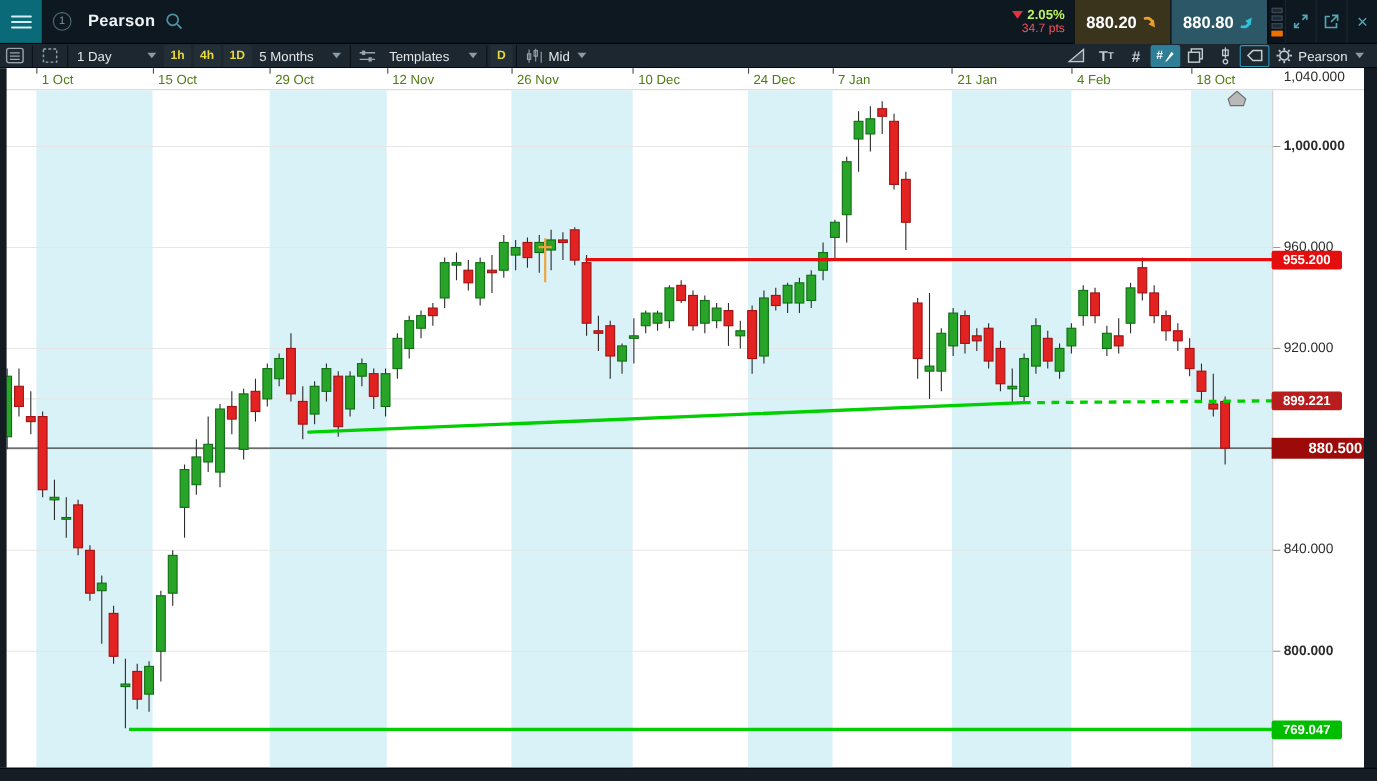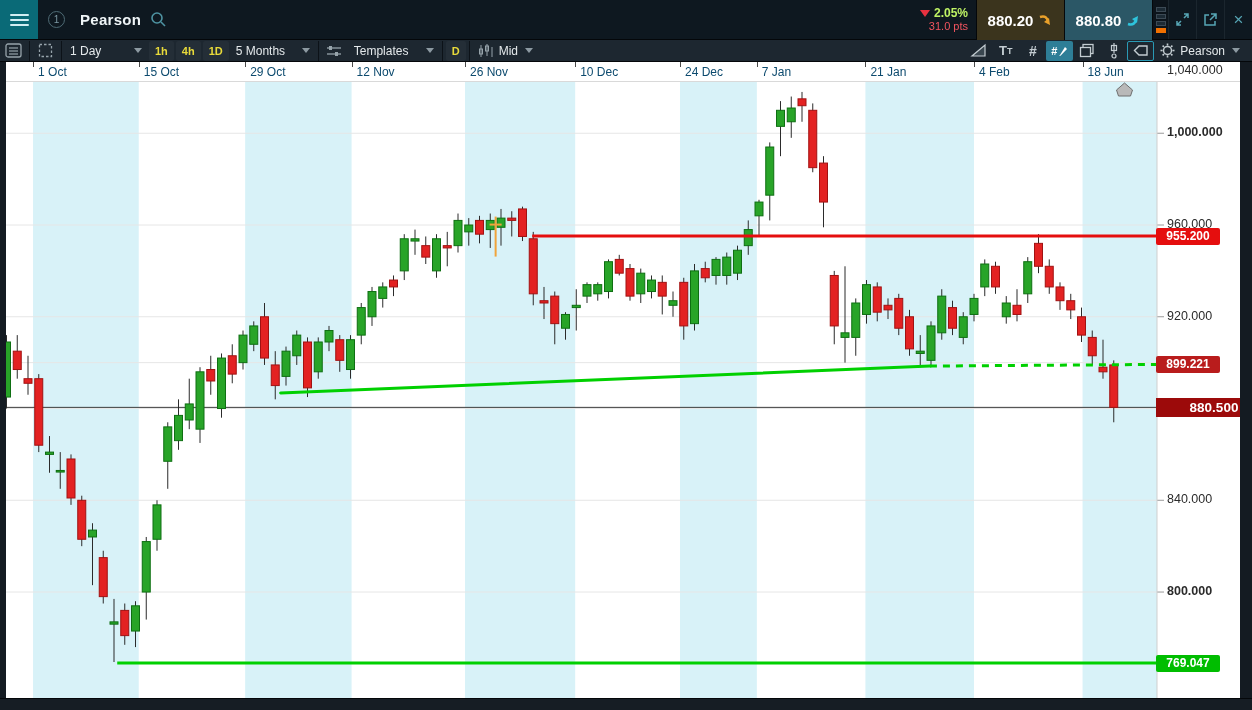--- a/index.html
+++ b/index.html
@@ -40,21 +40,21 @@
   .tool.outlined { border:1px solid #2a9ab5; border-radius:2px; }
   .hash-glyph { font-size:14px; font-weight:bold; }
   .tt-big { font-size:13px; font-weight:bold; }
   .tt-small { font-size:9px; font-weight:bold; }
   .right-tools { margin-left:auto; display:flex; align-items:center; padding-right:6px; }
 
   
   #chart { position:absolute; left:0; top:62px; width:1240px; height:636px; background:#ffffff; }
   .date-row { position:absolute; left:0; top:0; width:1240px; height:20px; background:#fff; border-bottom:1px solid #d9d9d9; }
   .x-tick { position:absolute; top:0; width:1px; height:5px; background:#4a4a4a; }
-  .x-label { position:absolute; top:3px; font-size:12px; color:#0c4a6e; white-space:nowrap; }
+  .x-label { position:absolute; top:3px; font-size:12px; color:#4d7c0f; white-space:nowrap; }
   #plot { position:absolute; left:0; top:20px; }
   .y-label { position:absolute; left:1167px; font-size:12.5px; color:#2b2b2b; white-space:nowrap; }
   .y-label.bold { font-weight:bold; }
   .px-box { position:absolute; left:1156px; width:64px; height:17px; border-radius:2px; color:#fff; font-size:12px; font-weight:bold; text-align:center; line-height:17px; }
   .px-box.current { width:84px; height:19px; font-size:13.5px; line-height:19px; border-radius:0;padding-left:32px; }
 
   .left-strip { position:absolute; left:0; top:62px; width:6px; height:636px; background:#141b22; }
   .right-strip { position:absolute; left:1240px; top:62px; width:12px; height:648px; background:#141b22; }
   .bottom-strip { position:absolute; left:0; top:698px; width:1252px; height:12px; background:#161d24; border-top:1px solid #04070a; }
 </style>
@@ -75,21 +75,21 @@
     <div class="symbol">Pearson</div>
     <span class="search-btn">
       <svg width="17" height="17" viewBox="0 0 17 17">
           <circle cx="7" cy="7" r="5" fill="none" stroke="#4e93a2" stroke-width="1.6"></circle>
           <line x1="11" y1="11" x2="15" y2="15" stroke="#4e93a2" stroke-width="1.6"></line>
         </svg>
     </span>
     <div class="spacer"></div>
     <div class="change-block">
       <div class="pct"><span class="tri-down"></span><span>2.05%</span></div>
-      <div class="pts">31.0 pts</div>
+      <div class="pts">34.7 pts</div>
     </div>
     <button class="price-btn sell">
       <span>880.20</span>
       <svg width="15" height="15" viewBox="0 0 15 15">
           <path d="M2 4 Q8 2 10 8" fill="none" stroke="#e8a02a" stroke-width="2.4"></path>
           <path d="M6 9 L12 12 L11 5 Z" fill="#e8a02a"></path>
         </svg>
     </button>
     <button class="price-btn buy">
       <span>880.80</span>
@@ -246,21 +246,21 @@
         <div class="x-label" style="left: 580.175px;">10 Dec</div>
         <div class="x-tick" style="left: 679.987px;"></div>
         <div class="x-label" style="left: 684.987px;">24 Dec</div>
         <div class="x-tick" style="left: 756.85px;"></div>
         <div class="x-label" style="left: 761.85px;">7 Jan</div>
         <div class="x-tick" style="left: 865.425px;"></div>
         <div class="x-label" style="left: 870.425px;">21 Jan</div>
         <div class="x-tick" style="left: 974px;"></div>
         <div class="x-label" style="left: 979px;">4 Feb</div>
         <div class="x-tick" style="left: 1082.58px;"></div>
-        <div class="x-label" style="left: 1087.58px;">18 Jun</div>
+        <div class="x-label" style="left: 1087.58px;">18 Oct</div>
       </div>
     <svg id="plot" width="1240" height="616">
         <rect x="33.0525" y="0" width="105.67249999999999" height="616" fill="#d8f2f8"></rect>
         <rect x="245.15" y="0" width="106.42499999999998" height="616" fill="#d8f2f8"></rect>
         <rect x="464.9875" y="0" width="110.18749999999994" height="616" fill="#d8f2f8"></rect>
         <rect x="679.9875" y="0" width="76.86250000000007" height="616" fill="#d8f2f8"></rect>
         <rect x="865.4250000000001" y="0" width="108.57499999999993" height="616" fill="#d8f2f8"></rect>
         <rect x="1082.575" y="0" width="74.42499999999995" height="616" fill="#d8f2f8"></rect>
         <line x1="6" y1="51.239999999999995" x2="1157" y2="51.239999999999995" stroke="#e6e6e6" stroke-width="1"></line>
         <line x1="1157" y1="51.239999999999995" x2="1164" y2="51.239999999999995" stroke="#9a9a9a"></line>

